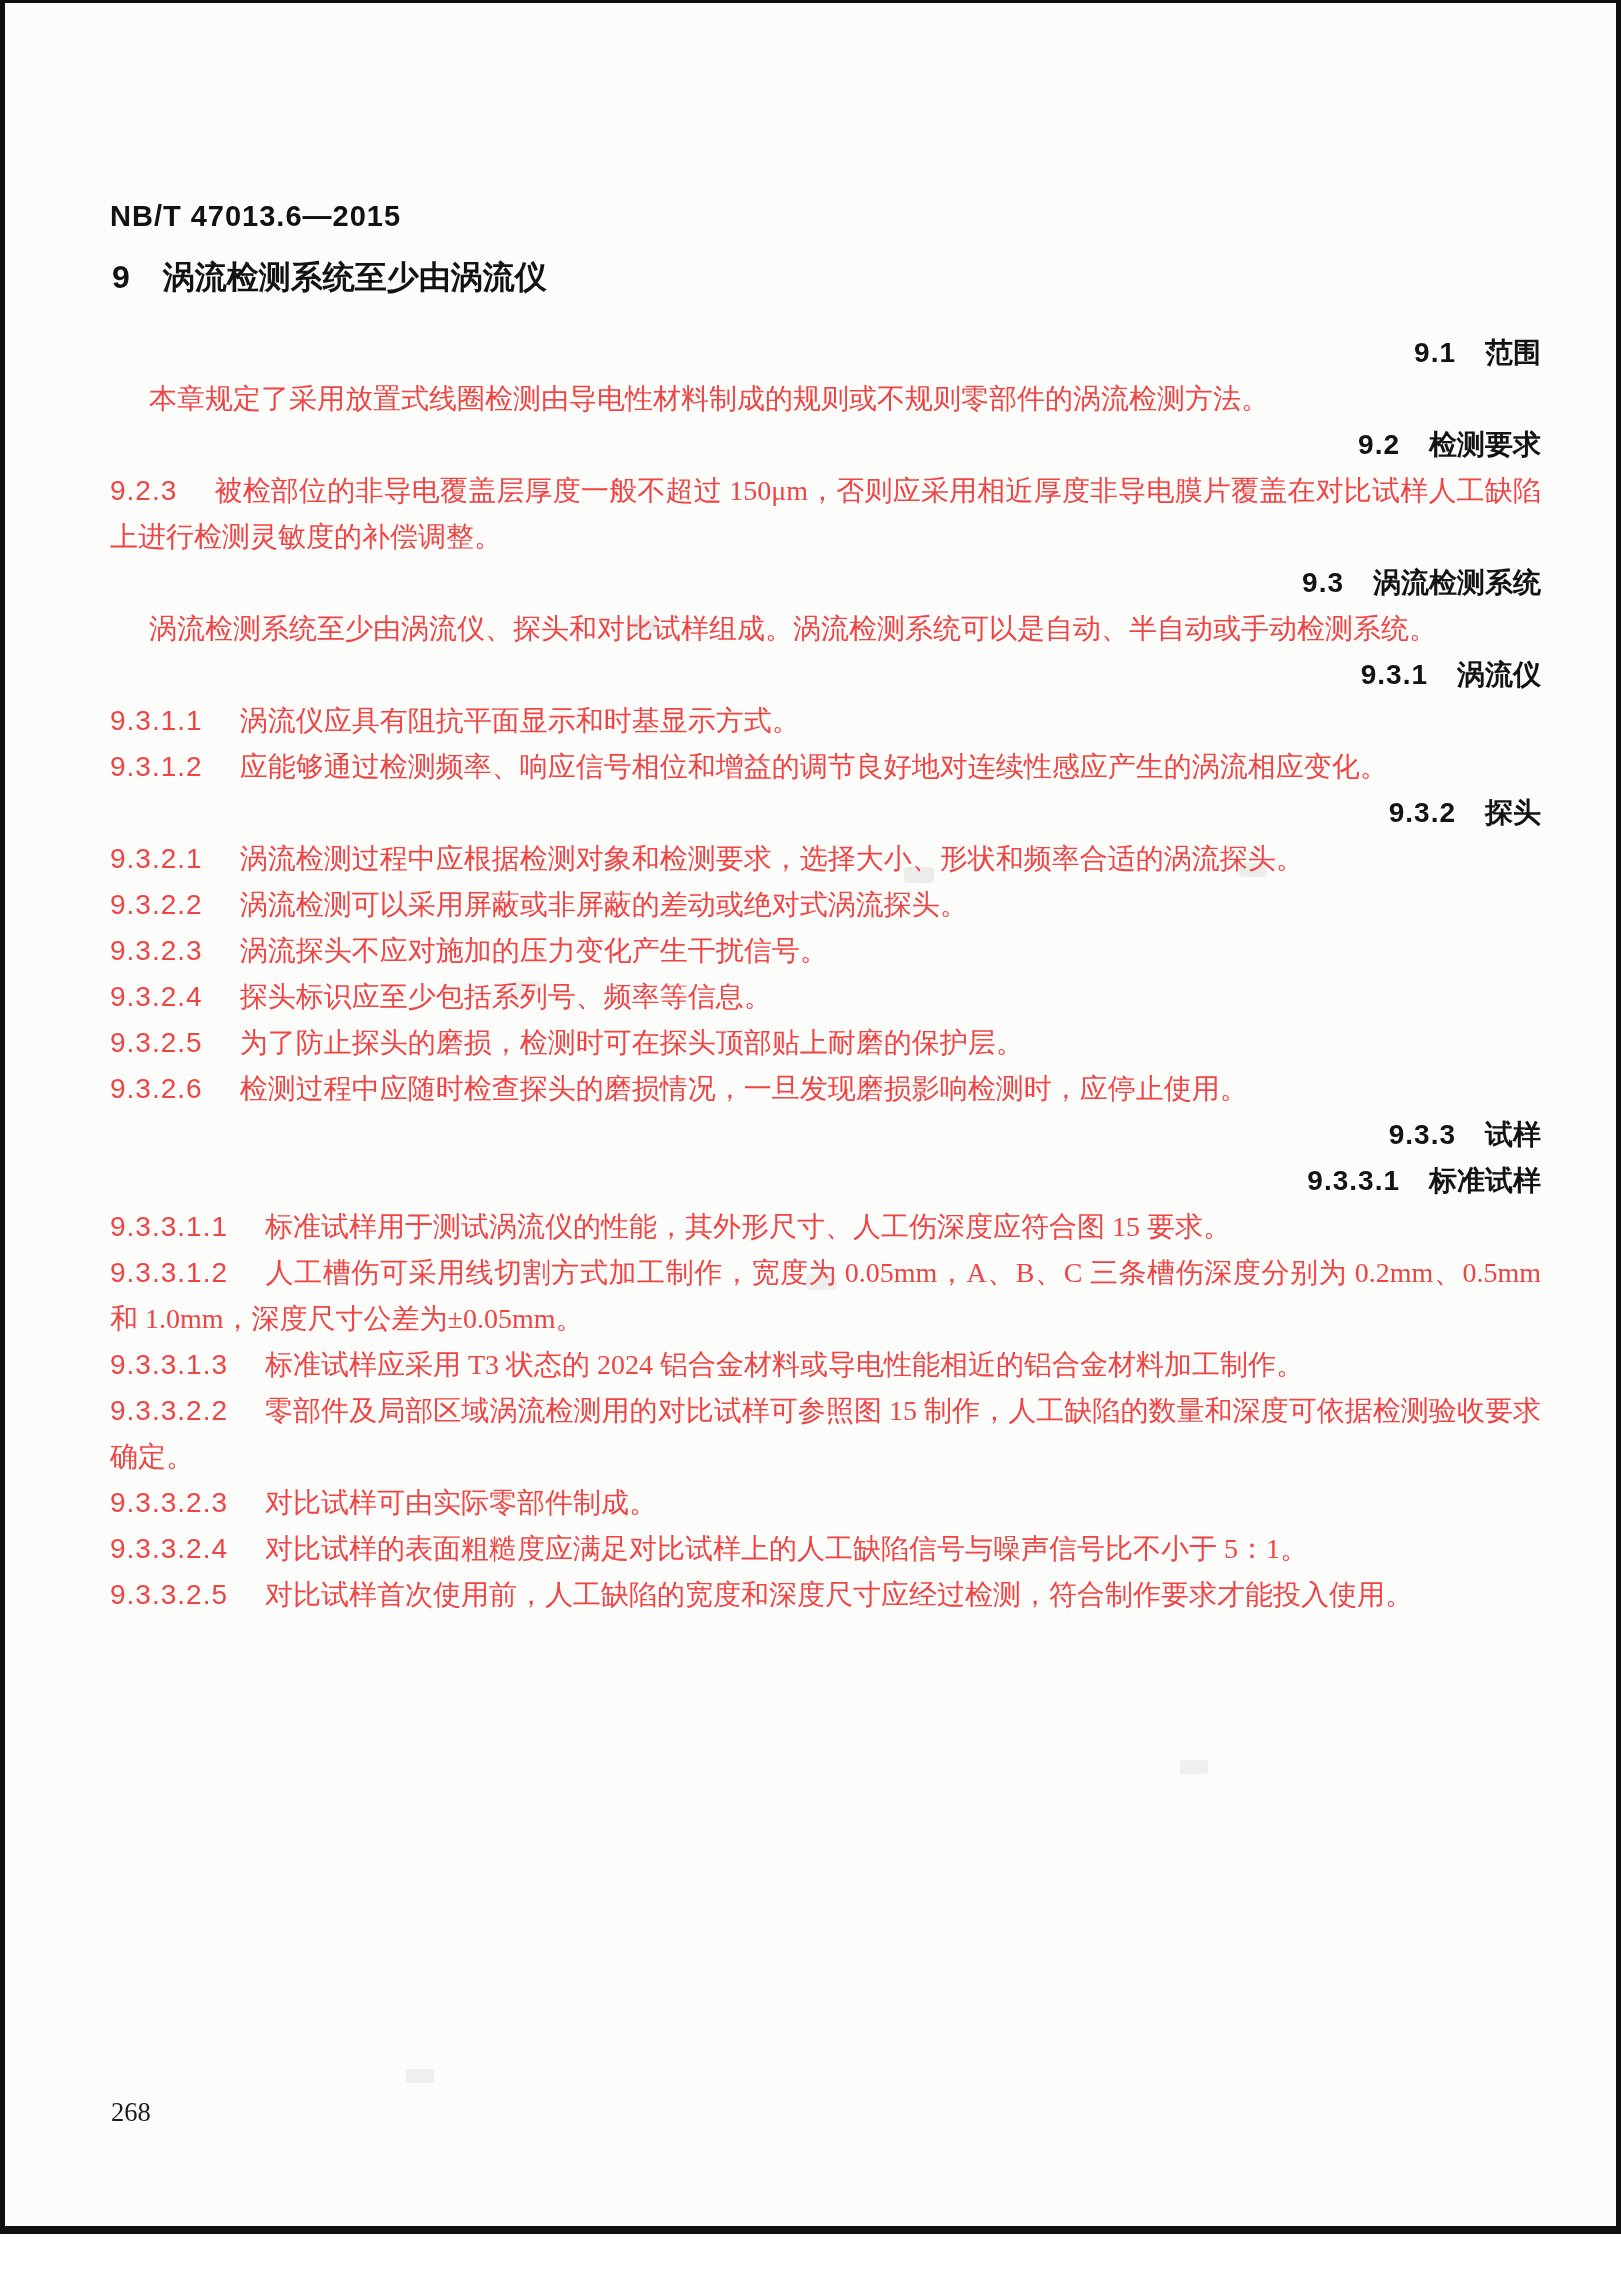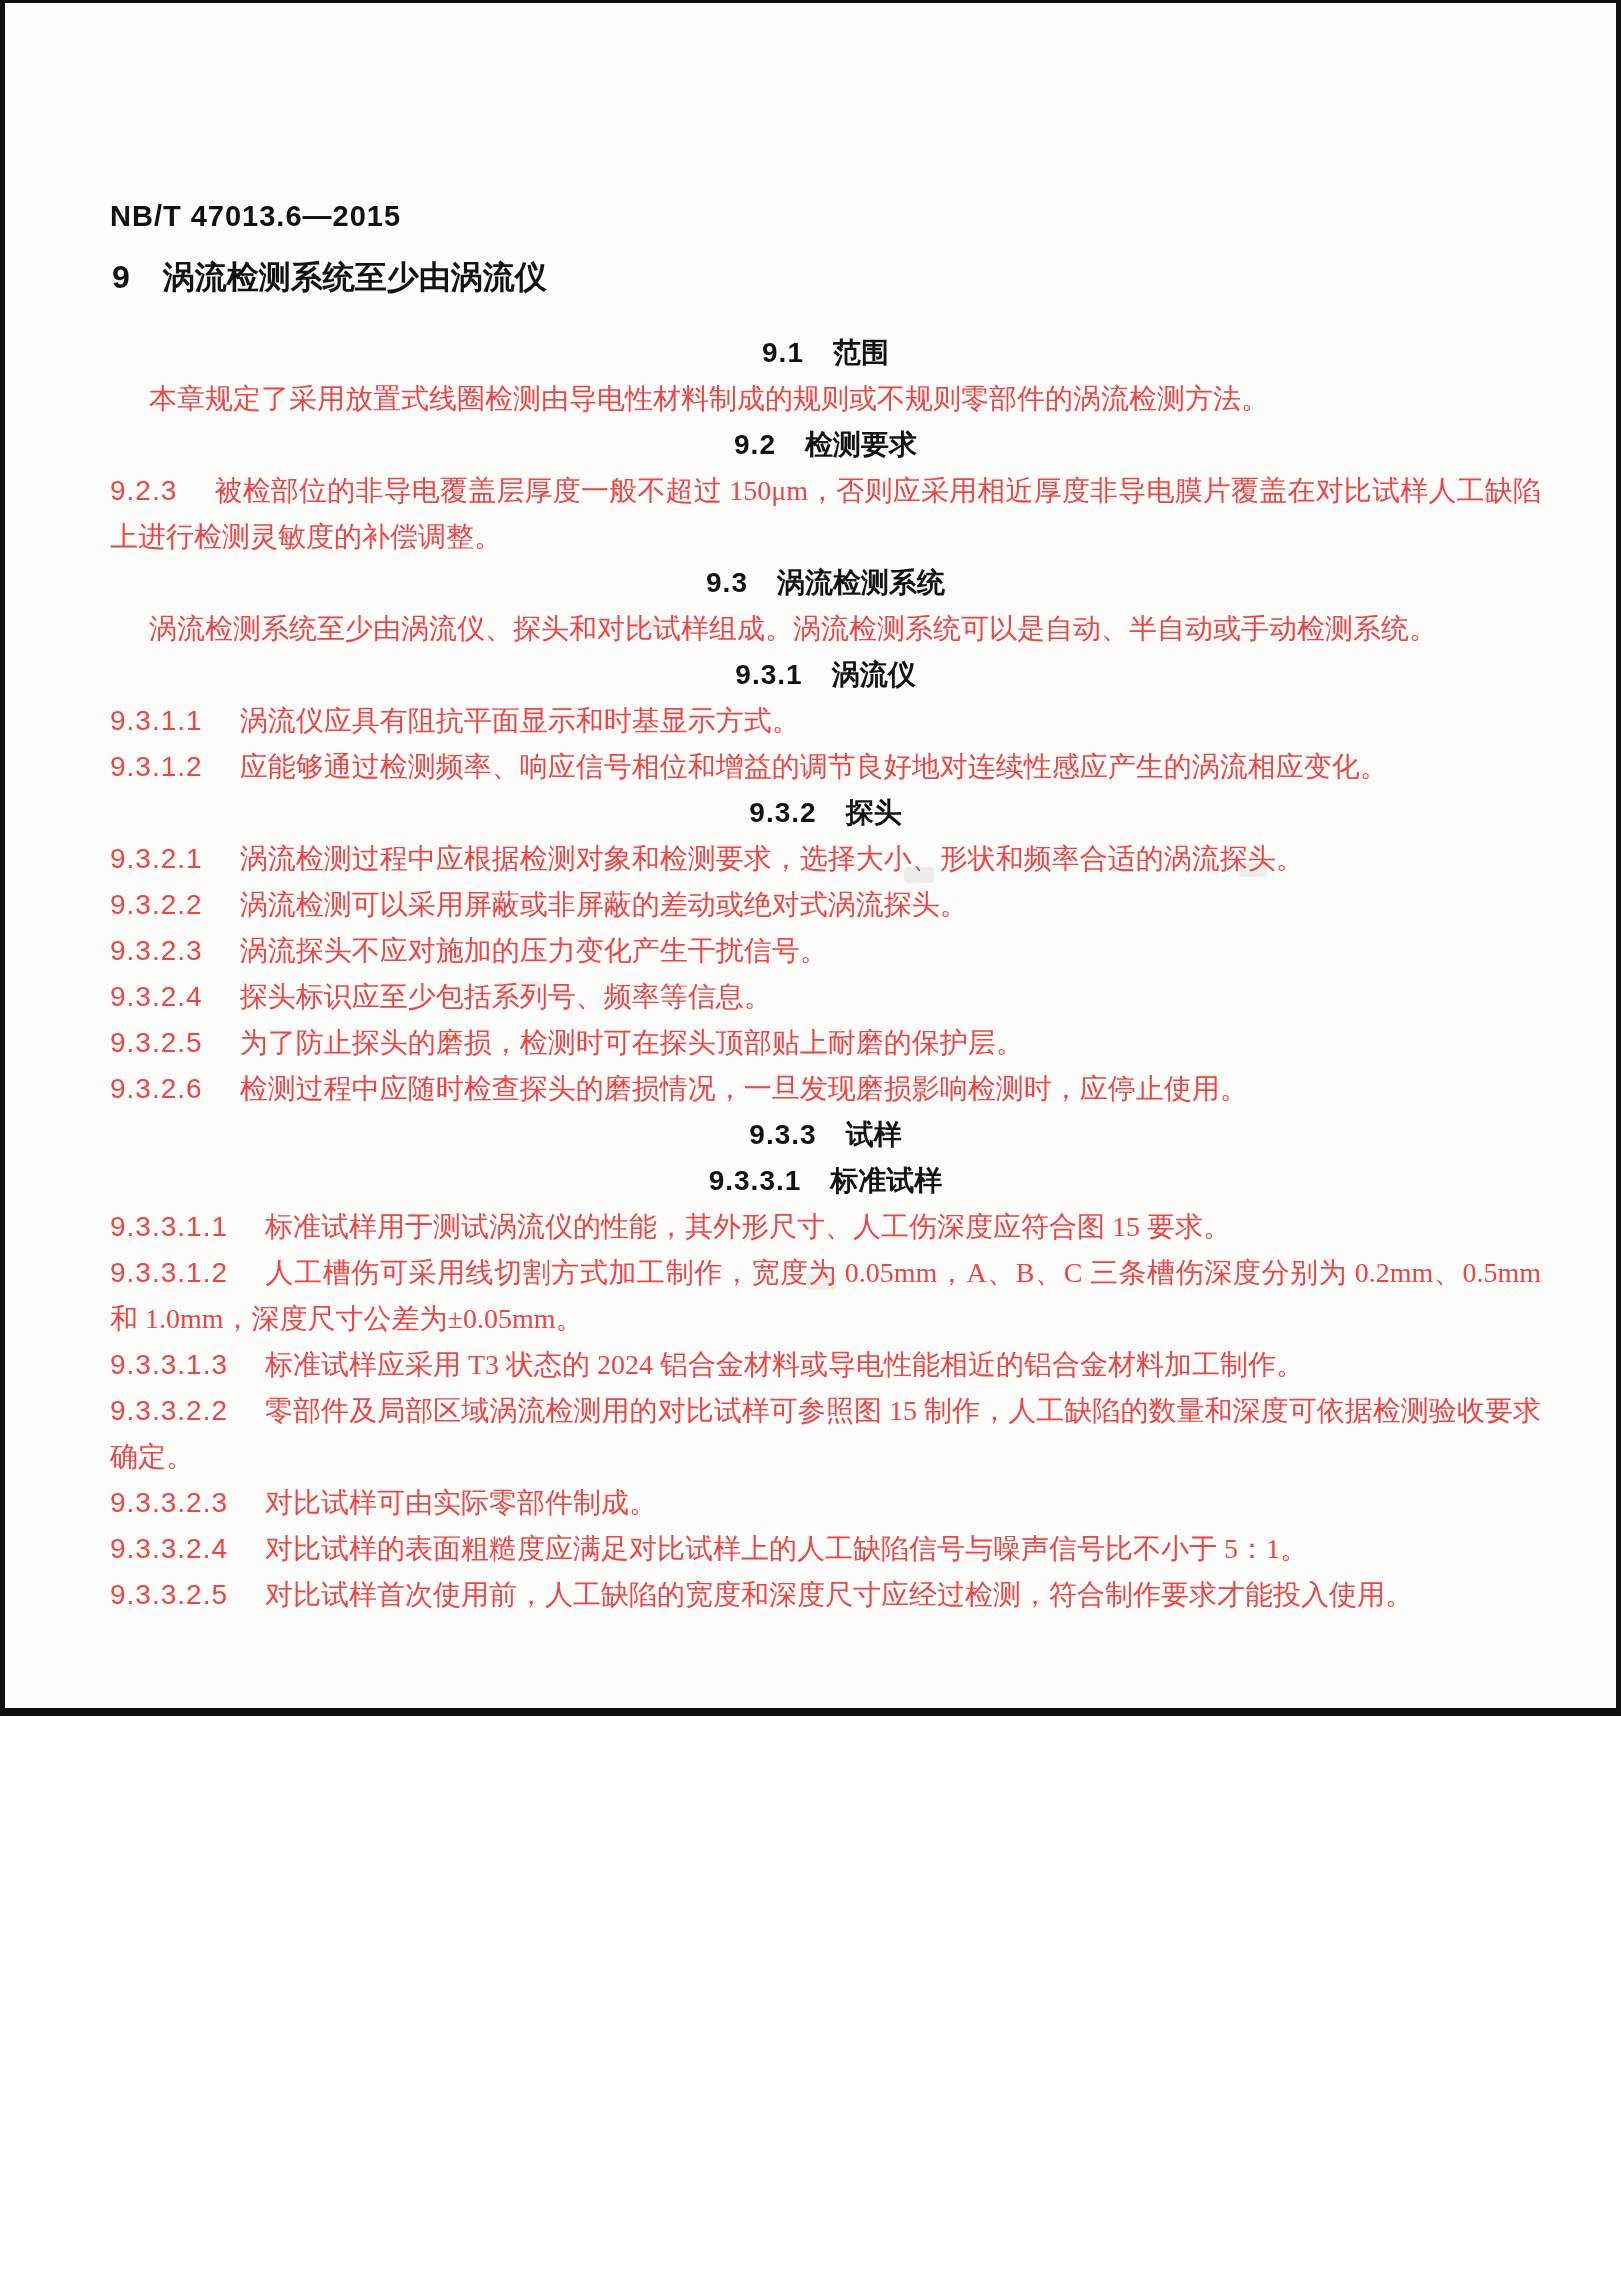--- a/index.html
+++ b/index.html
@@ -1,19 +1,19 @@
 <!DOCTYPE html>
 <html lang="zh"><head>
 <meta charset="utf-8">
 <style>
   html, body { margin: 0; padding: 0; background: #ffffff; }
   .page {
     position: relative;
     width: 1621px;
-    height: 1716px;
+    height: 2234px;
     box-sizing: border-box;
     background: #fcfcfb;
     border-style: solid;
     border-color: #101010;
     border-width: 3.9px 5.9px 8.8px 5.9px;
     overflow: hidden;
     color: #161616;
   }
   .doc-header {
     position: absolute;
@@ -48,21 +48,21 @@
     margin: 0;
     font-size: 28px;
     line-height: 46px;
     text-align: justify;
     font-family: "Liberation Serif", "DejaVu Serif", serif;
     color: #ef4444;
   }
   .doc-body p.heading {
     font-family: "Liberation Sans", "DejaVu Sans", sans-serif;
     font-weight: 700;
-    text-align: center;
+    text-align: right;
     color: #131313;
   }
   .doc-body p.heading .num { margin-right: 29px; letter-spacing: 1px; }
   .doc-body p.clause .num {
     font-family: "Liberation Sans", "DejaVu Sans", sans-serif;
     margin-right: 37px;
     letter-spacing: 1px;
   }
   .doc-body p.indent { text-indent: 39px; }
   .page-number {

